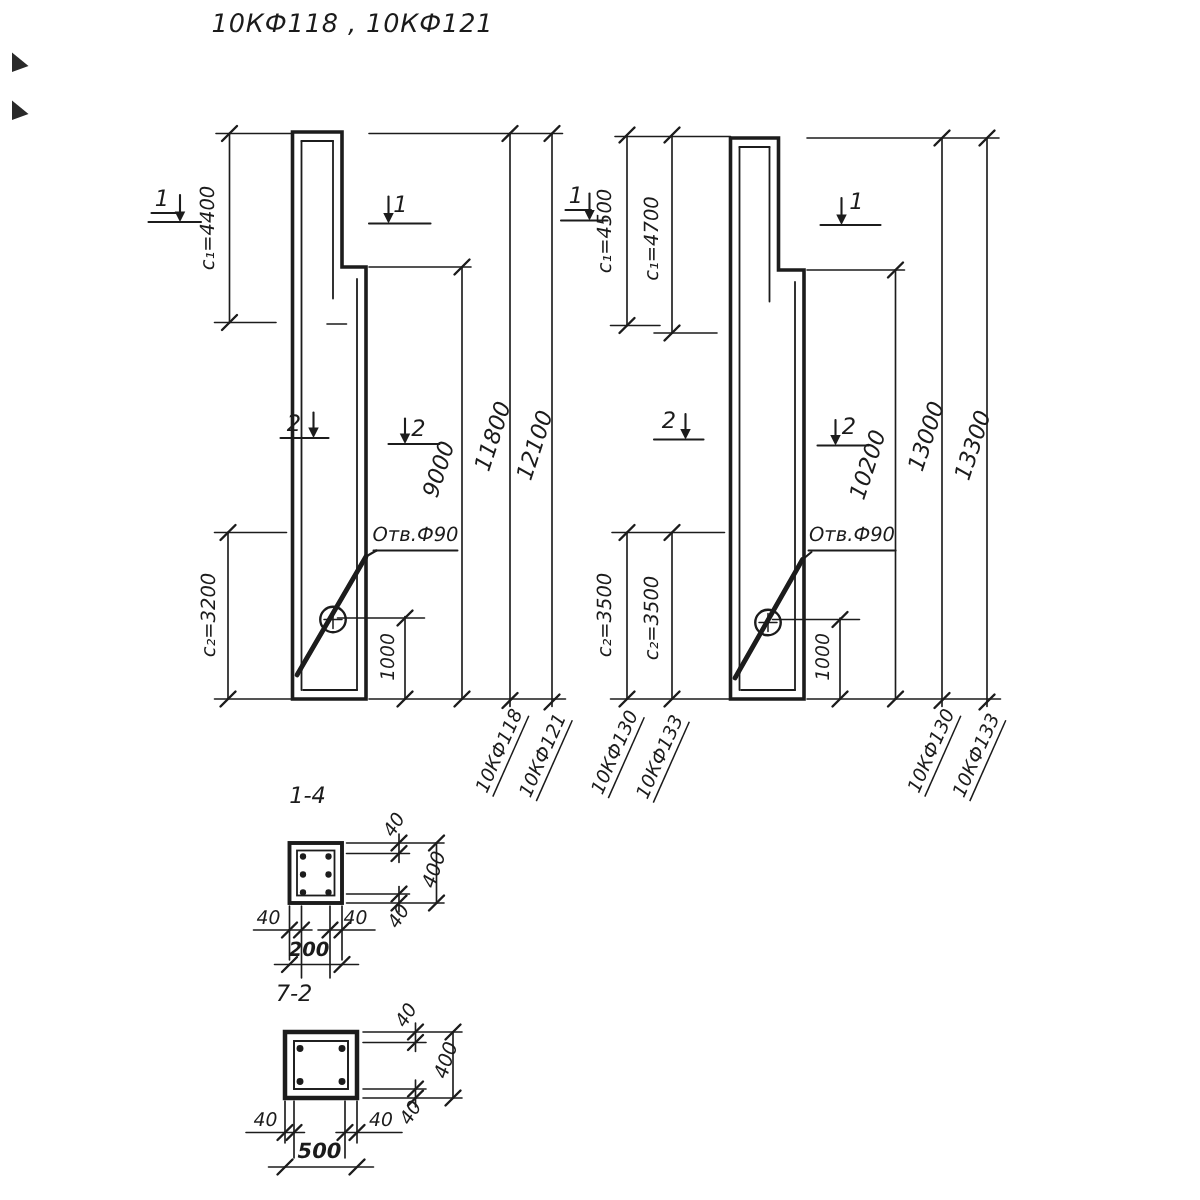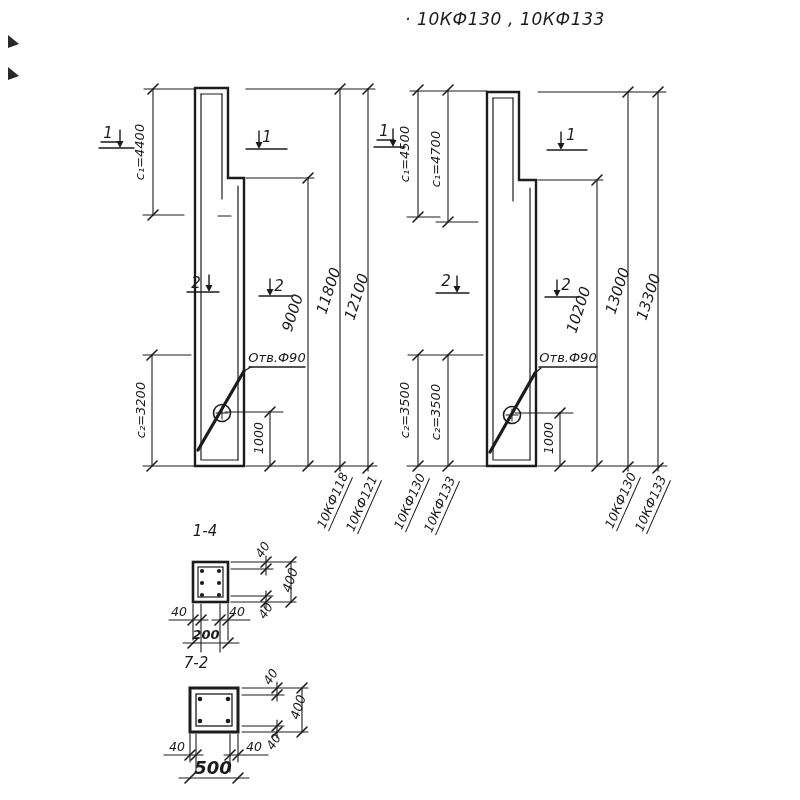--- a/index.html
+++ b/index.html
@@ -12,21 +12,21 @@
     transform:translate(-50%,-50%);line-height:1;
   }
   .r90{transform:translate(-50%,-50%) rotate(-90deg);}
   .r72{transform:translate(-50%,-50%) rotate(-72deg);}
   .r66{transform:translate(-50%,-50%) rotate(-66deg);}
   .r58{transform:translate(-50%,-50%) rotate(-58deg);}
   .u{border-bottom:1.5px solid #1b1b1b;padding-bottom:1px;}
   .b{font-weight:bold;}
   .t17{font-size:17px;letter-spacing:.6px;}
   .t15{font-size:15px;}
-  .t14{font-size:18px;}
+  .t14{font-size:14px;}
   .t13{font-size:13px;}
   .t12{font-size:12.5px;}
   svg{position:absolute;left:0;top:0;}
 </style>
 </head>
 <body>
 
 <div class="sheet">
 
   <svg width="800" height="800" viewBox="0 0 800 800">
@@ -250,21 +250,21 @@
         <use href="#ar" x="209" y="292"></use>
       <use href="#ar" x="259" y="149"></use>
         <use href="#ar" x="270" y="296"></use>
       <use href="#ar" x="393" y="147"></use>
         <use href="#ar" x="457" y="293"></use>
       <use href="#ar" x="561" y="150"></use>
         <use href="#ar" x="557" y="297"></use>
     </g>
   </svg>
 
-  <div class="lbl t17" style="left:505px;top:19px">· 10КФ130 , 10КФ133</div>
+  <div class="lbl t17" style="left:235px;top:17px">10КФ118 , 10КФ121</div>
 
   <div class="lbl t13 r90" style="left:139px;top:152px">c₁=4400</div>
   <div class="lbl t13 r90" style="left:140px;top:410px">c₂=3200</div>
   <div class="lbl t12 r90" style="left:259px;top:438px">1000</div>
   <div class="lbl t15 r72" style="left:293px;top:313px">9000</div>
   <div class="lbl t15 r72" style="left:329px;top:291px">11800</div>
   <div class="lbl t15 r72" style="left:357px;top:297px">12100</div>
   <div class="lbl t13" style="left:277px;top:357px">Отв.Ф90</div>
   <div class="lbl t12 r66 u" style="left:334px;top:501px">10КФ118</div>
   <div class="lbl t12 r66 u" style="left:363px;top:504px">10КФ121</div>

